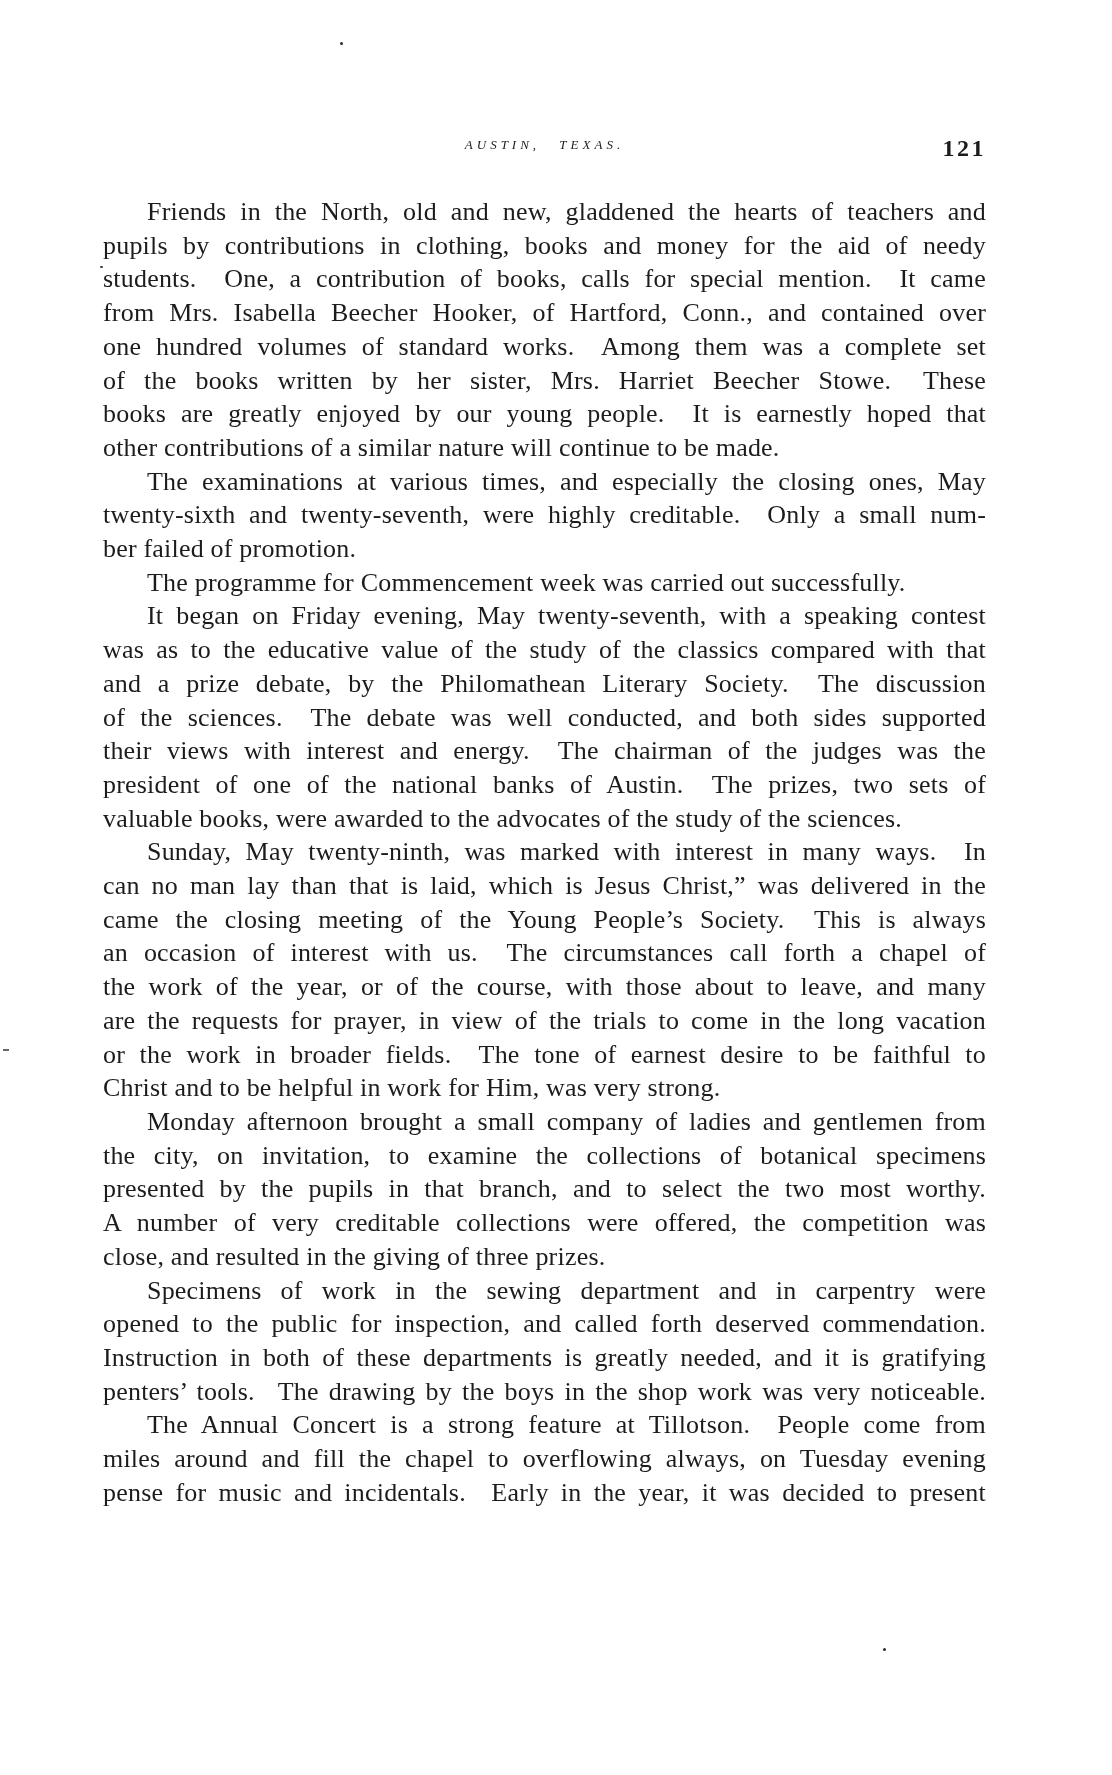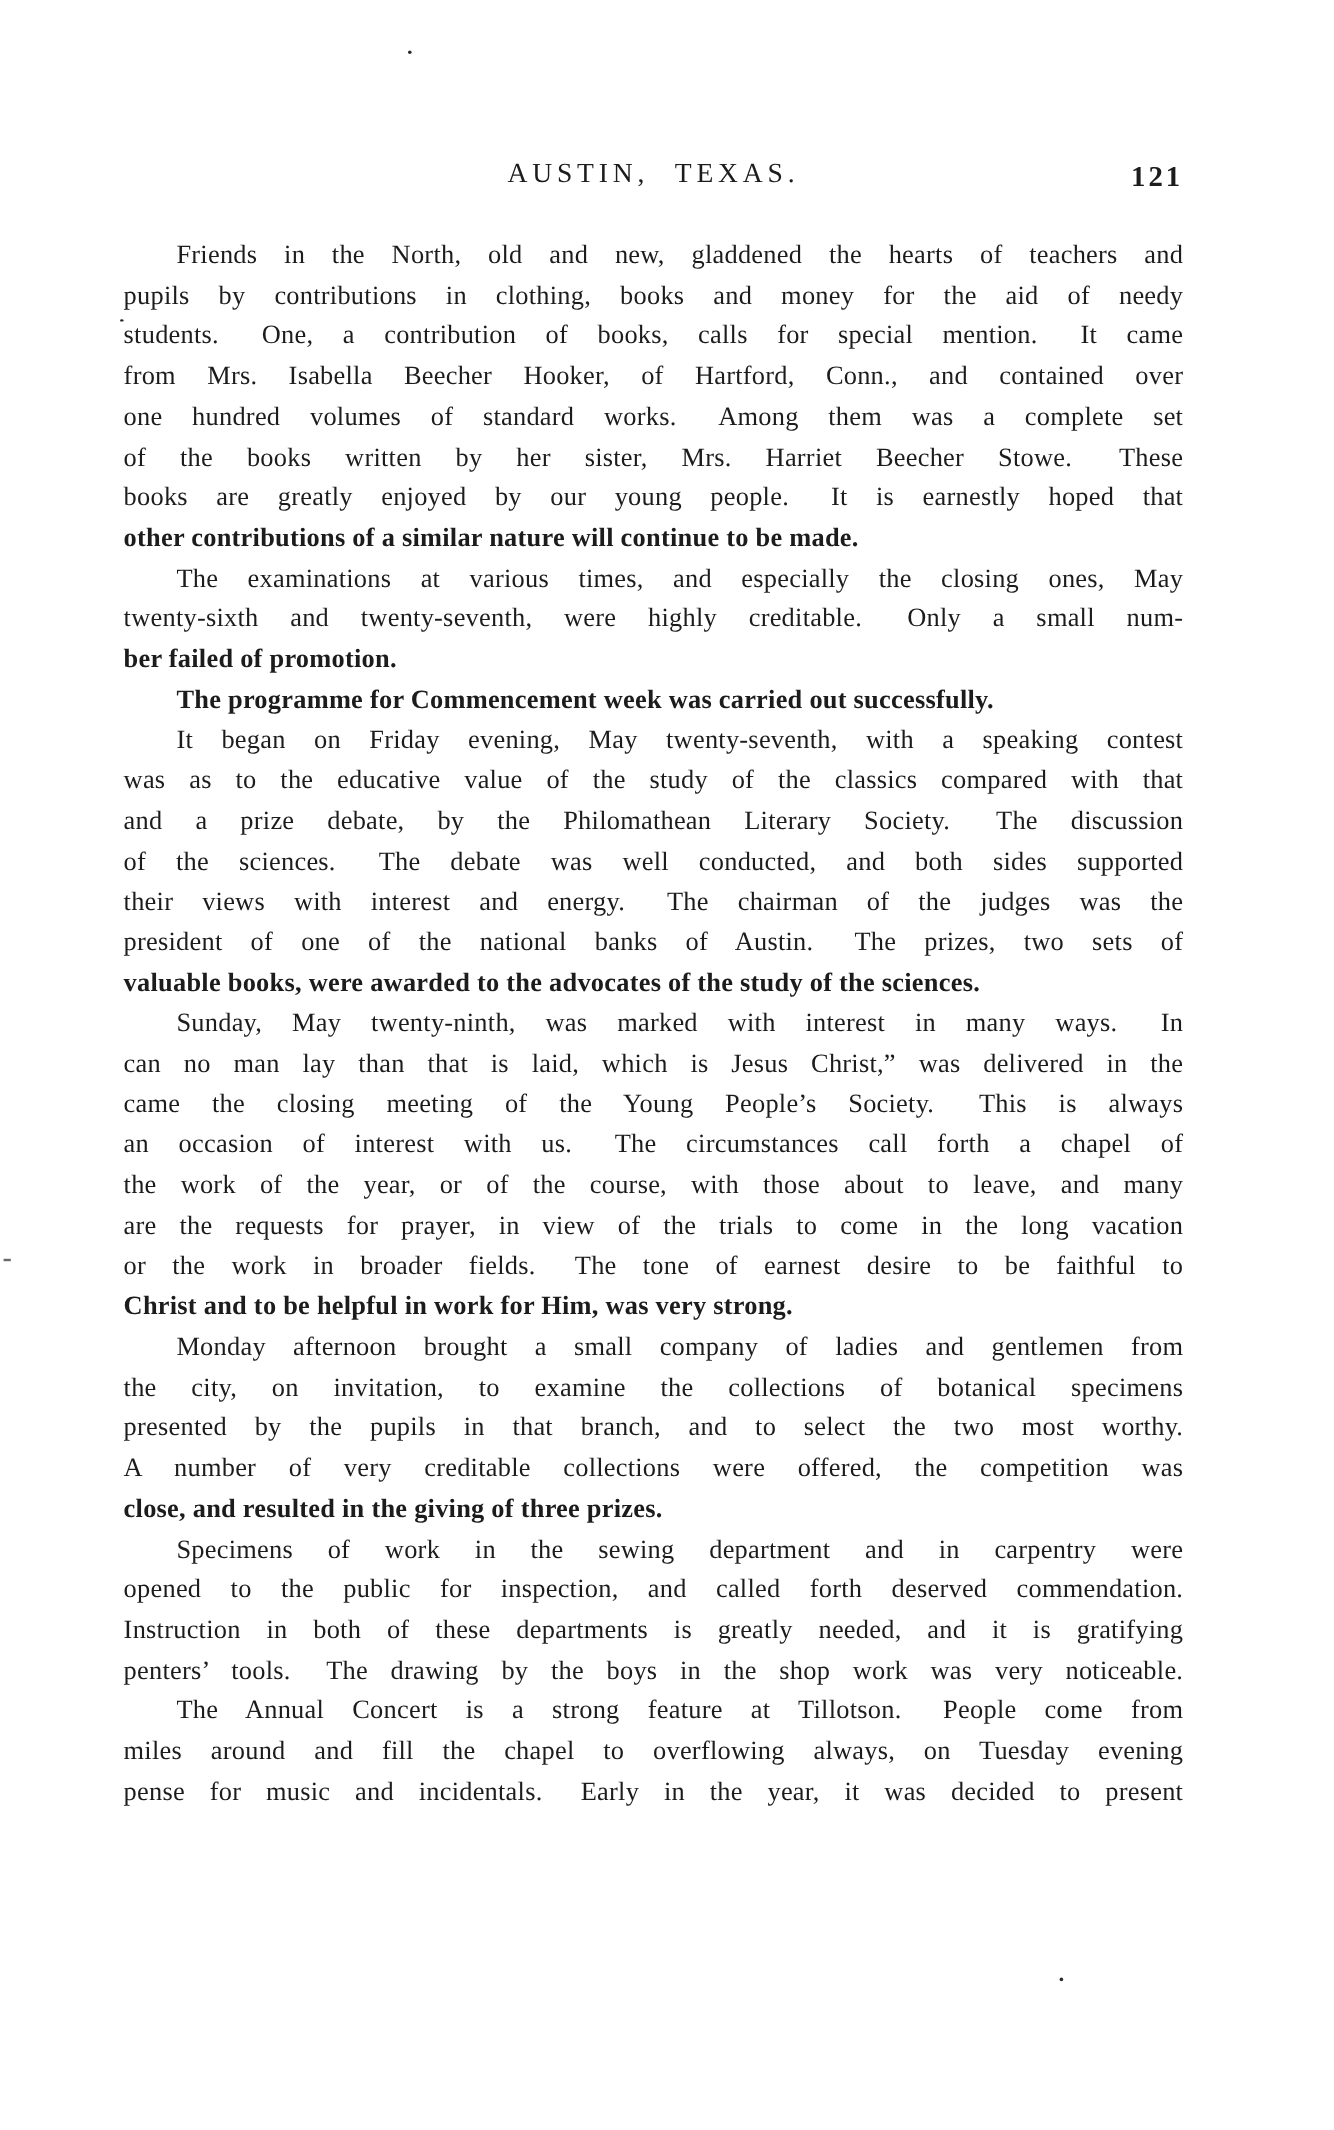--- a/index.html
+++ b/index.html
@@ -20,21 +20,22 @@
     inset: 0;
   }
   .running-head {
     position: absolute;
     top: 128px;
     left: 103px;
     width: 883px;
     height: 34px;
     line-height: 34px;
     text-align: center;
-    font-size: 23px;
+    font-style: italic;
+    font-size: 13px;
     letter-spacing: 4px;
     word-spacing: 12px;
   }
   .folio {
     position: absolute;
     top: 133px;
     left: 103px;
     width: 883px;
     height: 30px;
     line-height: 30px;
@@ -46,27 +47,27 @@
   }
   .body-text {
     position: absolute;
     top: 195px;
     left: 103px;
     width: 883px;
   }
   .para { margin: 0; padding: 0; }
   .line {
     line-height: 33.7px;
-    font-size: 22px;
+    font-size: 26px;
     letter-spacing: 0.2px;
     text-align: justify;
     text-align-last: justify;
   }
   .line.indent { text-indent: 44px; }
-  .line.last   { text-align-last: left; font-weight: bold; }
+  .line.last   { text-align-last: left; }
   .speck {
     position: absolute;
     background: #2a2a2a;
     border-radius: 50%;
   }
   .speck.s1 { left: 340px; top: 42px;   width: 3px; height: 3px; }
   .speck.s2 { left: 883px; top: 1648px; width: 3px; height: 3px; }
   .speck.s3 { left: 100px; top: 266px;  width: 3px; height: 2px; }
   .speck.s4 { left: 3px;   top: 1049px; width: 6px; height: 2px; border-radius: 0; opacity: .7; }
 </style>

